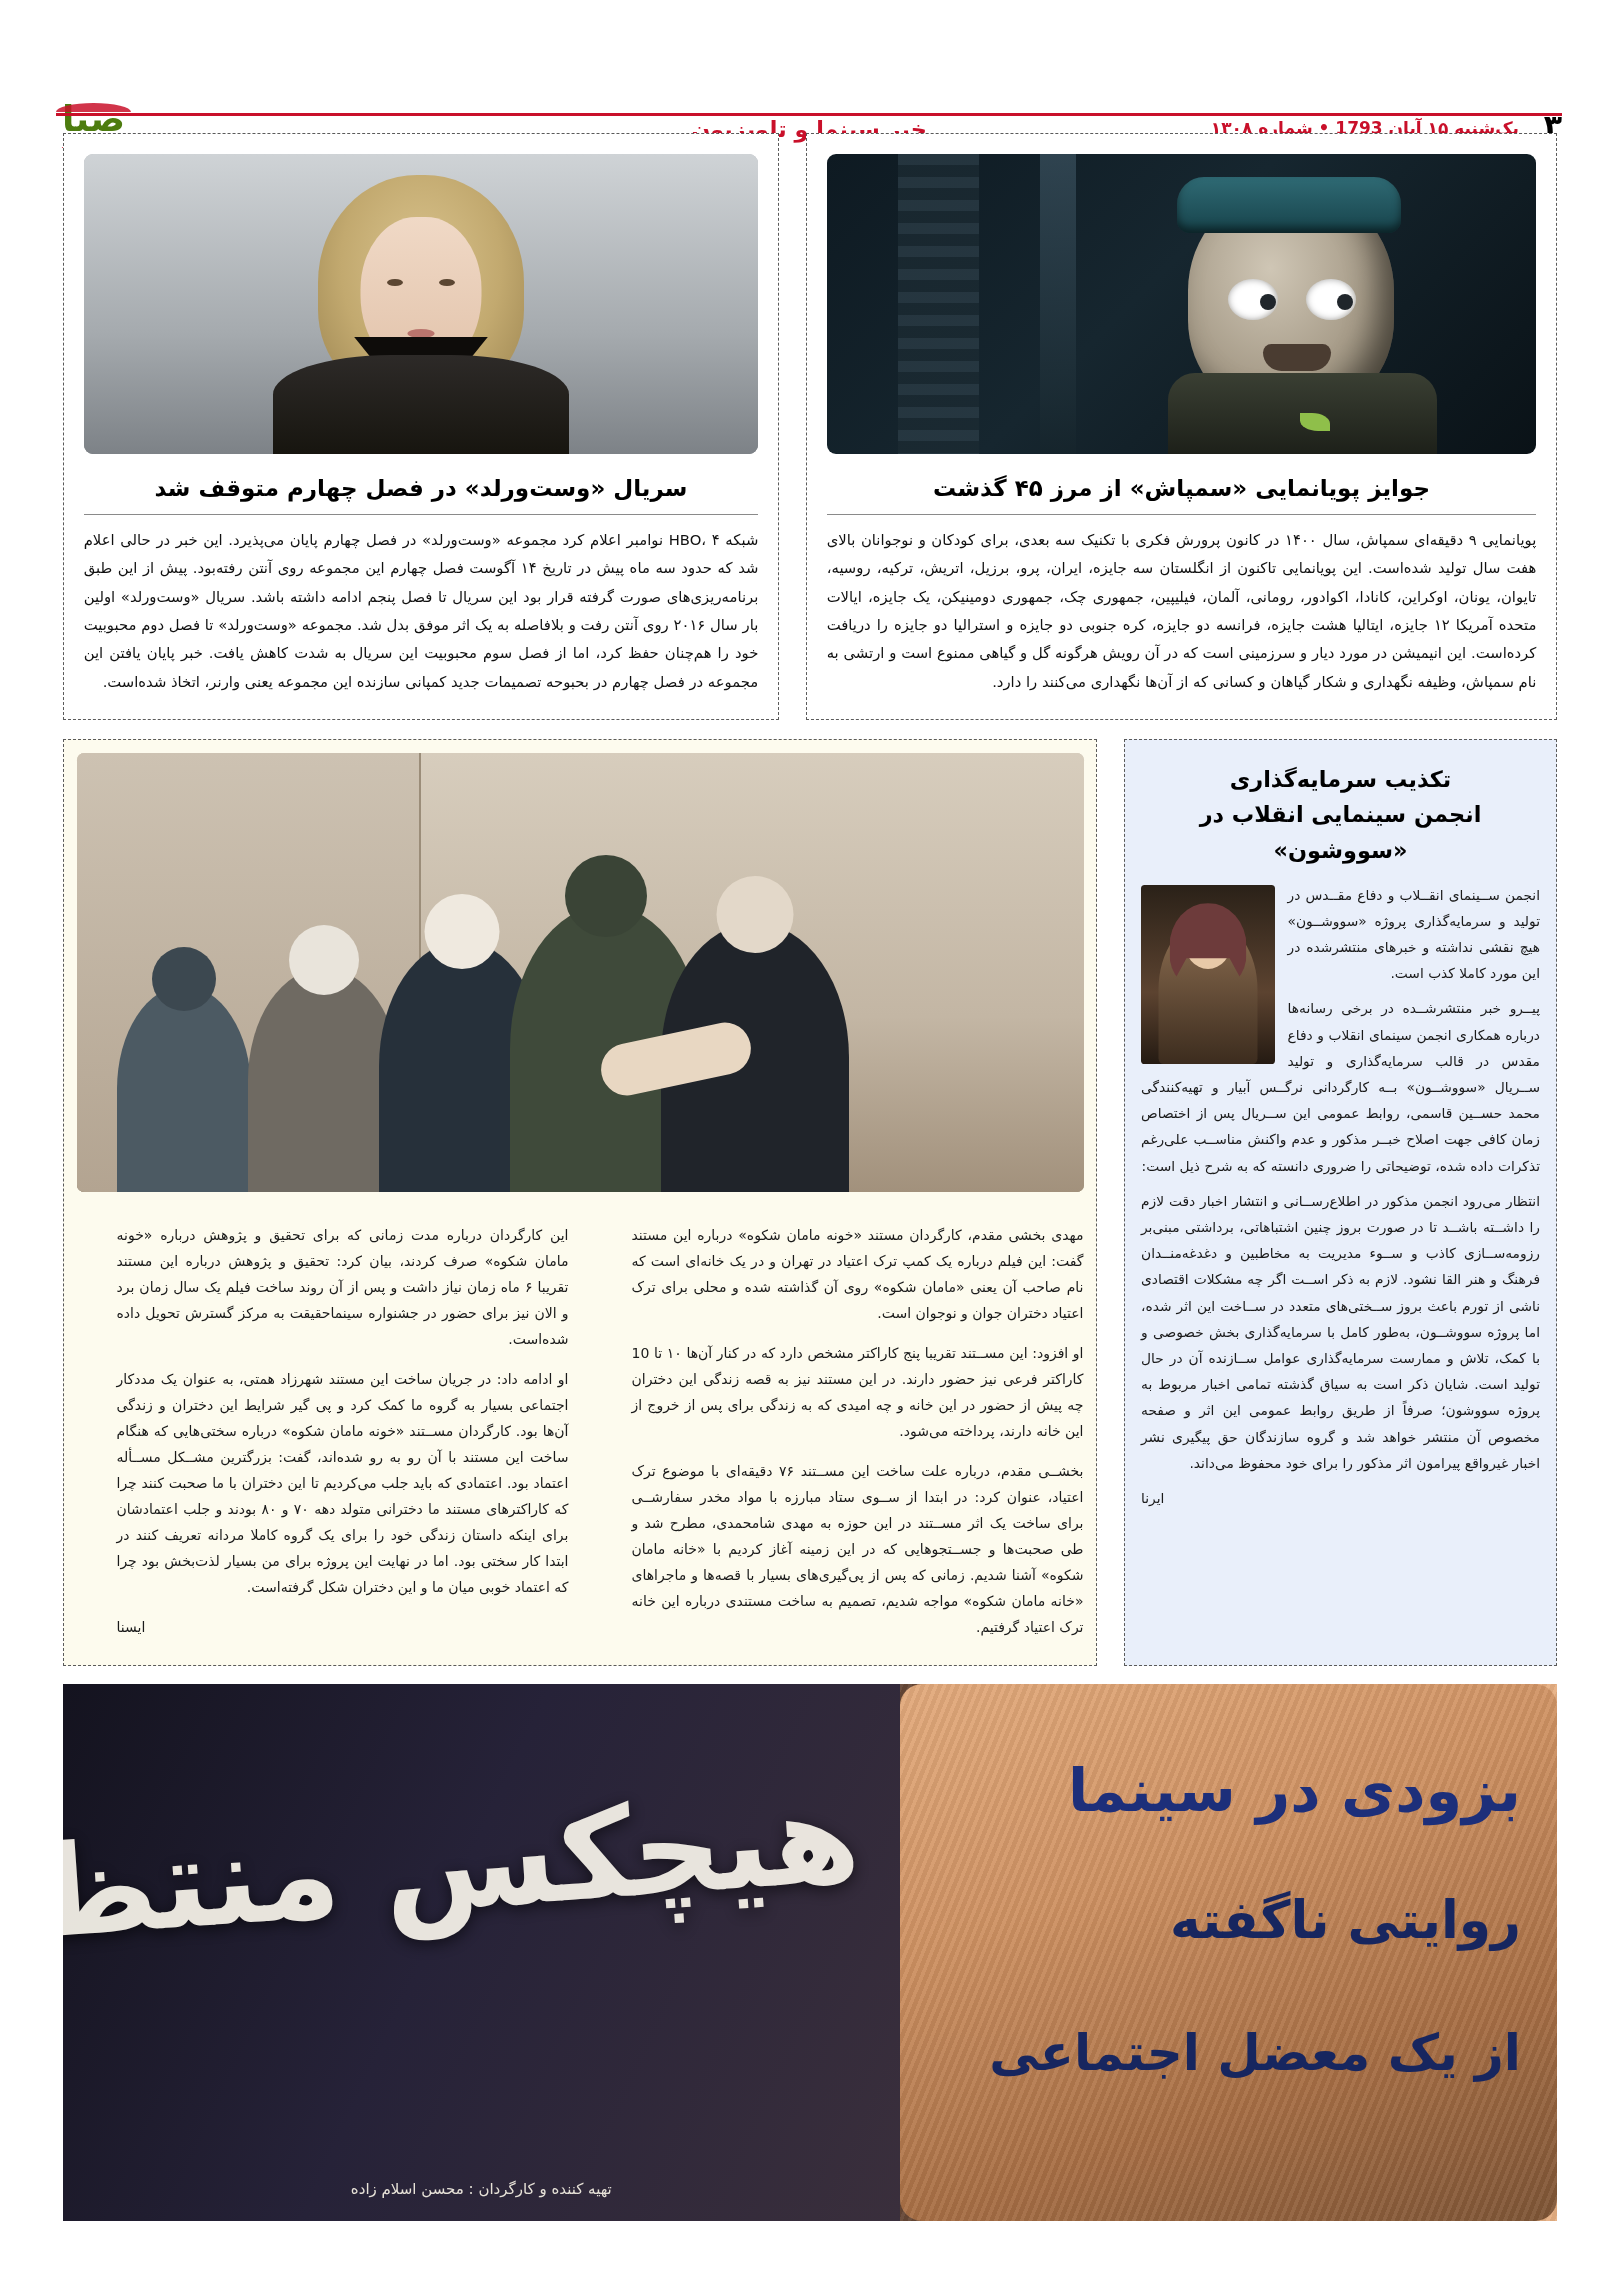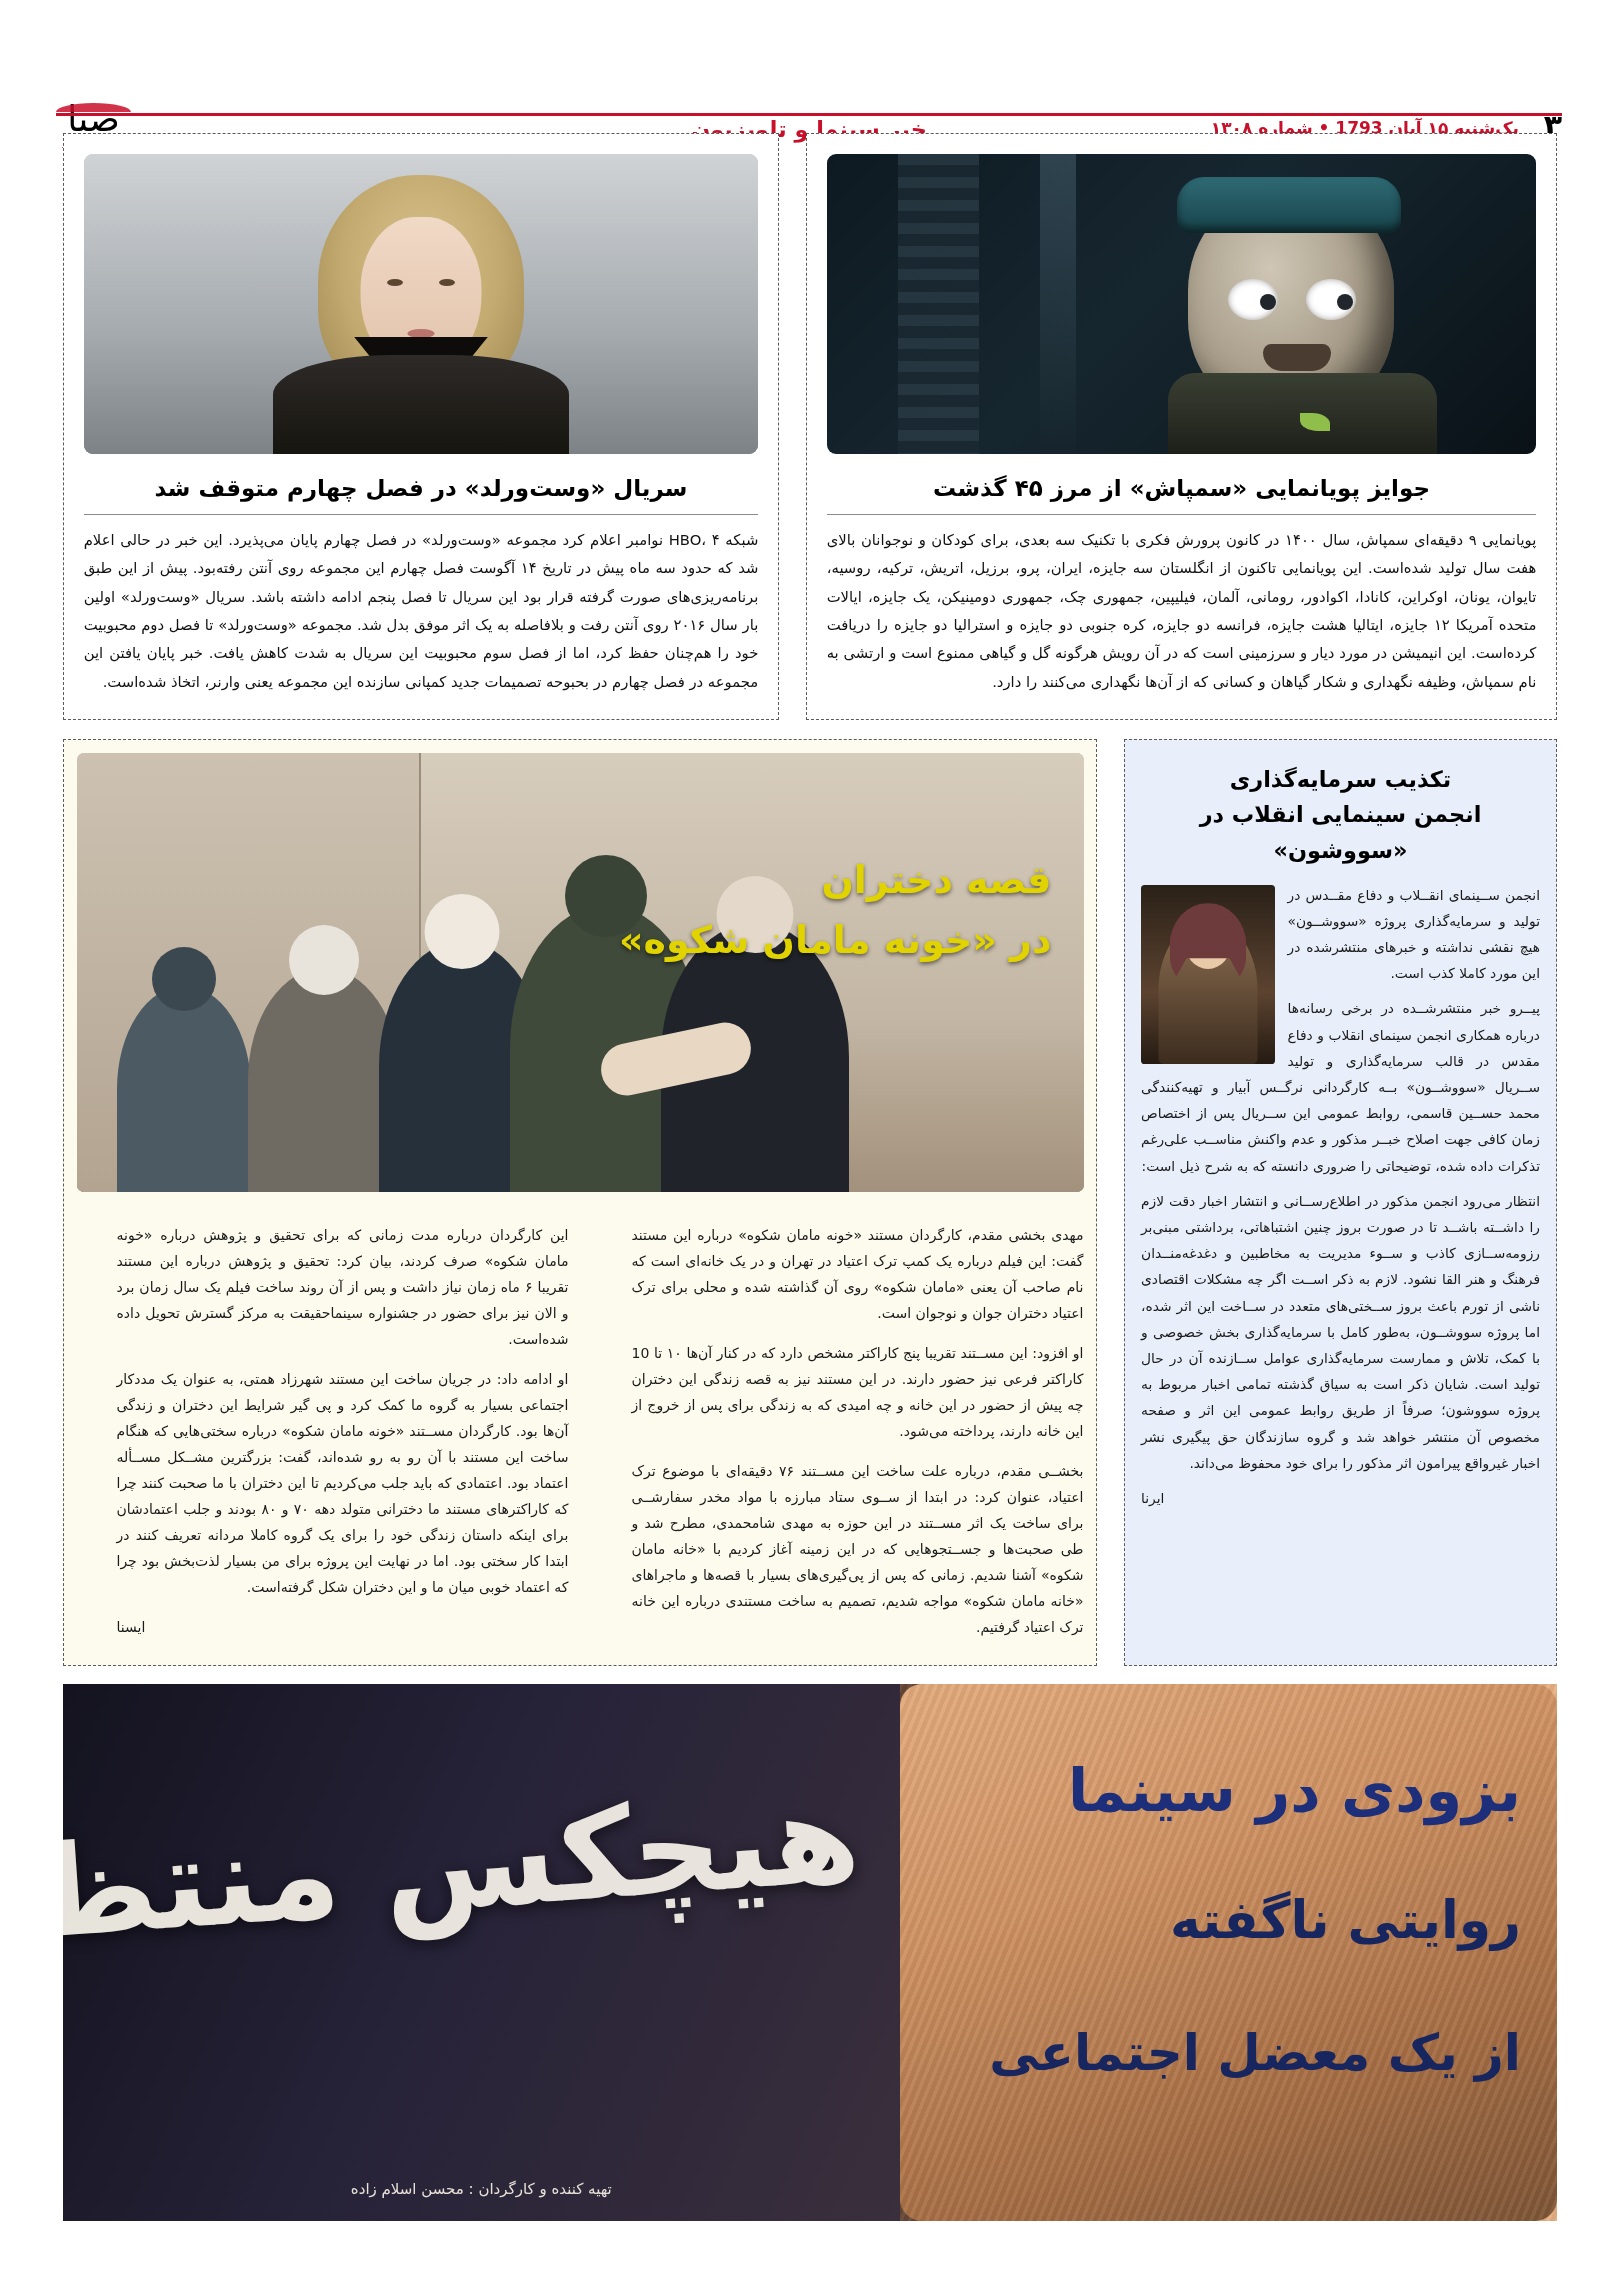--- a/index.html
+++ b/index.html
@@ -68,22 +68,22 @@
   .logo-box {
     position: absolute;
     left: 56px;
     top: 49px;
     width: 75px;
     height: 56px;
     text-align: center;
   }
   .logo-mark {
     font-size: 36px;
-    font-weight: normal;
-    color: #000000;
+    font-weight: bold;
+    color: #4d7c0f;
     line-height: 36px;
     letter-spacing: -1.8px;
   }
   .logo-sub {
     font-size: 7.2px;
     color: #c9102a;
     line-height: 9px;
     margin-top: 1.8px;
   }
   .logo-swoosh {
@@ -414,24 +414,20 @@
       <div class="fp-fig fig3">
           <div class="h"></div>
         </div>
       <div class="fp-fig fig4">
           <div class="h"></div>
         </div>
       <div class="fp-fig fig5">
           <div class="h"></div>
         </div>
       <div class="fp-arm"></div>
-      <div class="feature-title">
-        <div>قصه دختران</div>
-        <div>در «خونه مامان شکوه»</div>
-      </div>
     </div>
     <div class="feature-cols">
       <div class="col">
         <p>مهدی بخشی مقدم، کارگردان مستند «خونه مامان شکوه» درباره این مستند گفت: این فیلم درباره یک کمپ ترک اعتیاد در تهران و در یک خانه‌ای است که نام صاحب آن یعنی «مامان شکوه» روی آن گذاشته شده و محلی برای ترک اعتیاد دختران جوان و نوجوان است.</p>
         <p>او افزود: این مســتند تقریبا پنج کاراکتر مشخص دارد که در کنار آن‌ها ۱۰ تا 10 کاراکتر فرعی نیز حضور دارند. در این مستند نیز به قصه زندگی این دختران چه پیش از حضور در این خانه و چه امیدی که به زندگی برای پس از خروج از این خانه دارند، پرداخته می‌شود.</p>
         <p>بخشــی مقدم، درباره علت ساخت این مســتند ۷۶ دقیقه‌ای با موضوع ترک اعتیاد، عنوان کرد: در ابتدا از ســوی ستاد مبارزه با مواد مخدر سفارشــی برای ساخت یک اثر مســتند در این حوزه به مهدی شامحمدی، مطرح شد و طی صحبت‌ها و جســتجوهایی که در این زمینه آغاز کردیم با «خانه مامان شکوه» آشنا شدیم. زمانی که پس از پی‌گیری‌های بسیار با قصه‌ها و ماجراهای «خانه مامان شکوه» مواجه شدیم، تصمیم به ساخت مستندی درباره این خانه ترک اعتیاد گرفتیم.</p>
       </div>
       <div class="col">
         <p>این کارگردان درباره مدت زمانی که برای تحقیق و پژوهش درباره «خونه مامان شکوه» صرف کردند، بیان کرد: تحقیق و پژوهش درباره این مستند تقریبا ۶ ماه زمان نیاز داشت و پس از آن روند ساخت فیلم یک سال زمان برد و الان نیز برای حضور در جشنواره سینماحقیقت به مرکز گسترش تحویل داده شده‌است.</p>
         <p>او ادامه داد: در جریان ساخت این مستند شهرزاد همتی، به عنوان یک مددکار اجتماعی بسیار به گروه ما کمک کرد و پی گیر شرایط این دختران و زندگی آن‌ها بود. کارگردان مســتند «خونه مامان شکوه» درباره سختی‌هایی که هنگام ساخت این مستند با آن رو به رو شده‌اند، گفت: بزرگترین مشــکل مســأله اعتماد بود. اعتمادی که باید جلب می‌کردیم تا این دختران با ما صحبت کنند چرا که کاراکترهای مستند ما دخترانی متولد دهه ۷۰ و ۸۰ بودند و جلب اعتمادشان برای اینکه داستان زندگی خود را برای یک گروه کاملا مردانه تعریف کنند در ابتدا کار سختی بود. اما در نهایت این پروژه برای من بسیار لذت‌بخش بود چرا که اعتماد خوبی میان ما و این دختران شکل گرفته‌است.</p>

